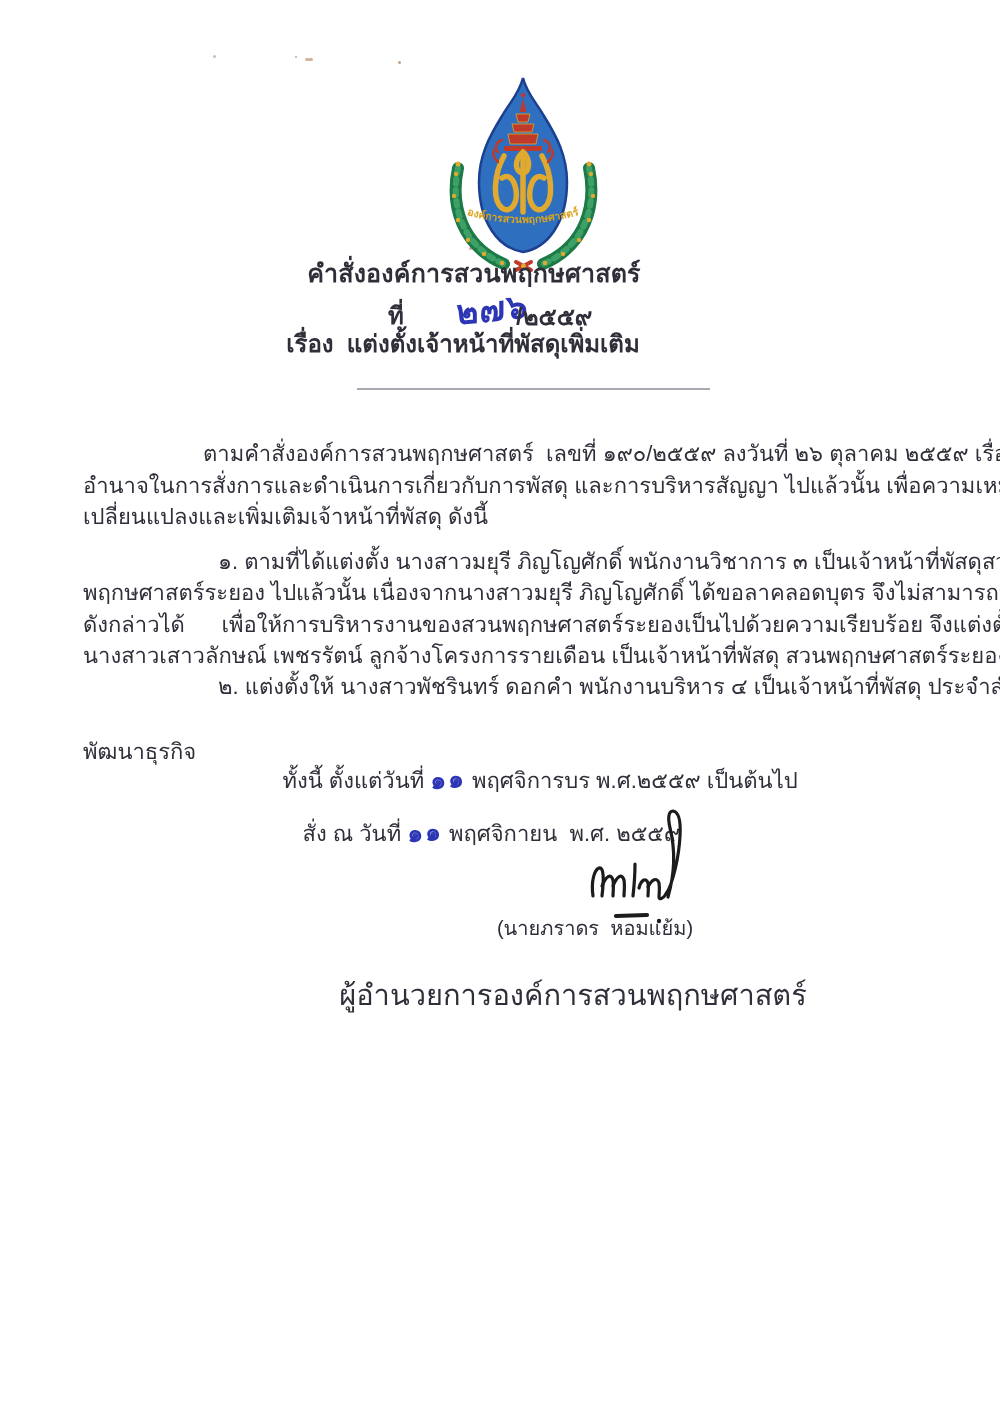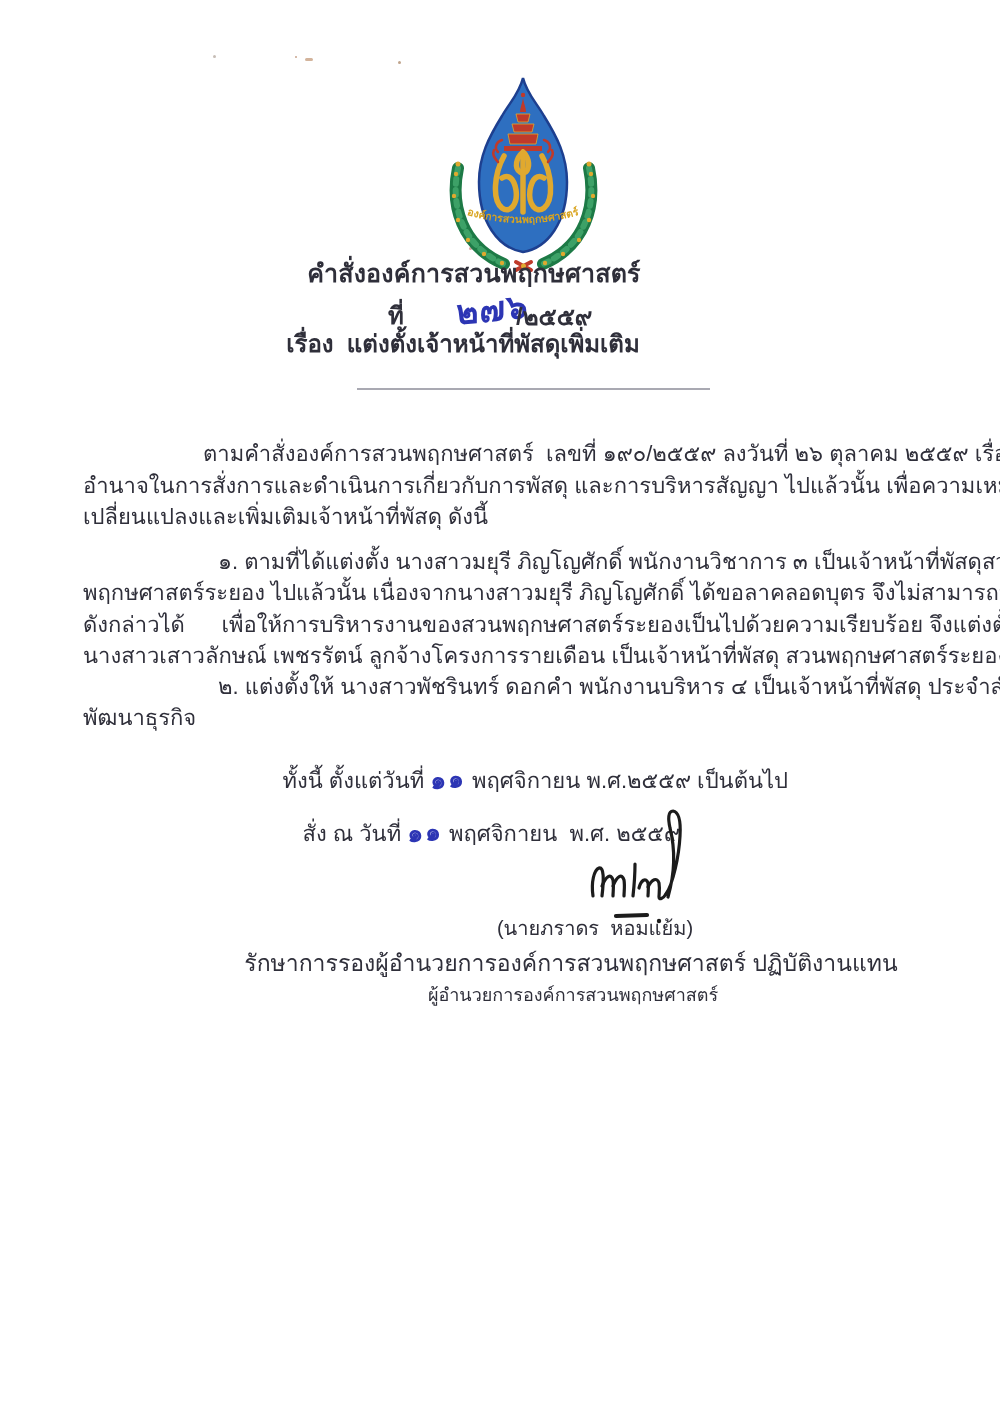--- a/index.html
+++ b/index.html
@@ -127,24 +127,24 @@
   <div class="abs body-line" style="left:203px;top:439px;">ตามคำสั่งองค์การสวนพฤกษศาสตร์  เลขที่ ๑๙๐/๒๕๕๙ ลงวันที่ ๒๖ ตุลาคม ๒๕๕๙ เรื่อง มอบ</div>
   <div class="abs body-line" style="left:83px;top:471px;">อำนาจในการสั่งการและดำเนินการเกี่ยวกับการพัสดุ และการบริหารสัญญา ไปแล้วนั้น เพื่อความเหมาะสมจึงให้</div>
   <div class="abs body-line" style="left:83px;top:502px;text-align:center;">เปลี่ยนแปลงและเพิ่มเติมเจ้าหน้าที่พัสดุ ดังนี้</div>
 
   <div class="abs body-line" style="left:218px;top:547px;">๑. ตามที่ได้แต่งตั้ง นางสาวมยุรี ภิญโญศักดิ์ พนักงานวิชาการ ๓ เป็นเจ้าหน้าที่พัสดุสวน</div>
   <div class="abs body-line" style="left:83px;top:578px;">พฤกษศาสตร์ระยอง ไปแล้วนั้น เนื่องจากนางสาวมยุรี ภิญโญศักดิ์ ได้ขอลาคลอดบุตร จึงไม่สามารถปฏิบัติหน้าที่</div>
   <div class="abs body-line" style="left:83px;top:610px;">ดังกล่าวได้      เพื่อให้การบริหารงานของสวนพฤกษศาสตร์ระยองเป็นไปด้วยความเรียบร้อย จึงแต่งตั้งให้</div>
   <div class="abs body-line" style="left:83px;top:641px;">นางสาวเสาวลักษณ์ เพชรรัตน์ ลูกจ้างโครงการรายเดือน เป็นเจ้าหน้าที่พัสดุ สวนพฤกษศาสตร์ระยอง แทน</div>
 
   <div class="abs body-line" style="left:218px;top:672px;">๒. แต่งตั้งให้ นางสาวพัชรินทร์ ดอกคำ พนักงานบริหาร ๔ เป็นเจ้าหน้าที่พัสดุ ประจำสำนัก</div>
-  <div class="abs body-line" style="left:83px;top:703px;">พัฒนาธุรกิจ</div>
+  <div class="abs body-line" style="left:83px;top:739px;font-family:Liberation Mono, monospace;">พัฒนาธุรกิจ</div>
 
   <div class="abs body-line" style="left:258px;top:734px;">
-    <span>ทั้งนี้ ตั้งแต่วันที่</span><span class="handwritten hw-day">๑๑</span><span>พฤศจิกายน พ.ศ.๒๕๕๙ เป็นต้นไป</span>
+    <span>ทั้งนี้ ตั้งแต่วันที่</span><span class="handwritten hw-day">๑๑</span><span>พฤศจิการบร พ.ศ.๒๕๕๙ เป็นต้นไป</span>
   </div>
 
   <div class="abs body-line" style="left:278px;top:787px;">
     <span>สั่ง ณ วันที่</span><span class="handwritten hw-day">๑๑</span><span>พฤศจิกายน  พ.ศ. ๒๕๕๙</span>
   </div>
 
   <div class="abs" style="left:553px;top:776px;width:120px;height:135px;">
     <svg width="120" height="135" viewBox="0 0 120 135">
       <g fill="none" stroke="#1c1c1c" stroke-width="3.2" stroke-linecap="round" stroke-linejoin="round">
         <path d="M22,102 C20,88 23,76 28,74 C33,73 33,85 31,102"></path>
@@ -154,16 +154,15 @@
         <path d="M68,94 C70,86 75,83 77,89 C78,94 77,99 77,102"></path>
         <path d="M77,93 C81,85 86,83 88,89 C89,95 88,100 88,103 C88,106 92,105 95,100"></path>
         <path d="M95,100 C102,90 108,62 109,42 C110,26 108,18 102,17 C97,17 97,25 99,34 C103,50 105,75 97,103"></path>
         <path d="M45,122 L76,121" stroke-width="4.2"></path>
       </g>
       <circle cx="88" cy="127" r="2.2" fill="#1c1c1c"></circle>
     </svg>
   </div>
 
   <div class="abs centered body-line" style="left:595px;top:913px;font-size:20px;">(นายภราดร  หอมแย้ม)</div>
-  <div class="abs centered body-line" style="left:571px;top:948px;font-size:23px;">รักษาการรองผู้อำนวยการองค์การสวนพฤกษศาสตร์ ปฏิบัติงานแทน</div>
-  <div class="abs centered body-line" style="left:573px;top:980px;font-size:18px;">ผู้อำนวยการองค์การสวนพฤกษศาสตร์</div>
+  <div class="abs centered body-line" style="left:573px;top:980px;font-size:29px;">ผู้อำนวยการองค์การสวนพฤกษศาสตร์</div>
 
 </div>
 
 </body></html>

